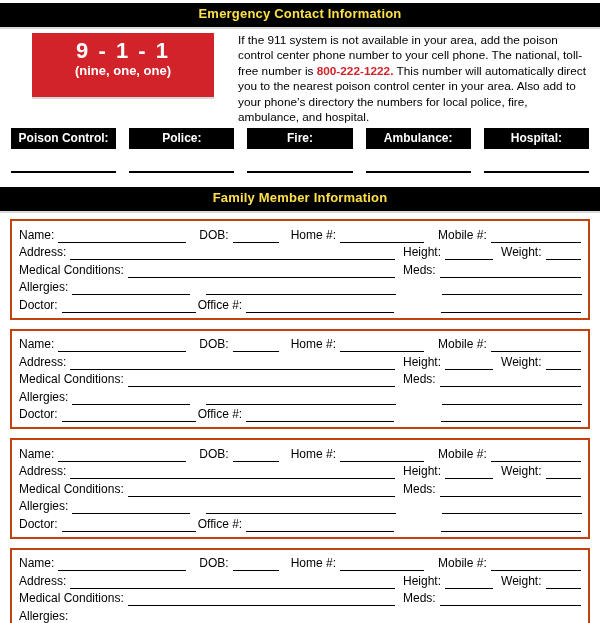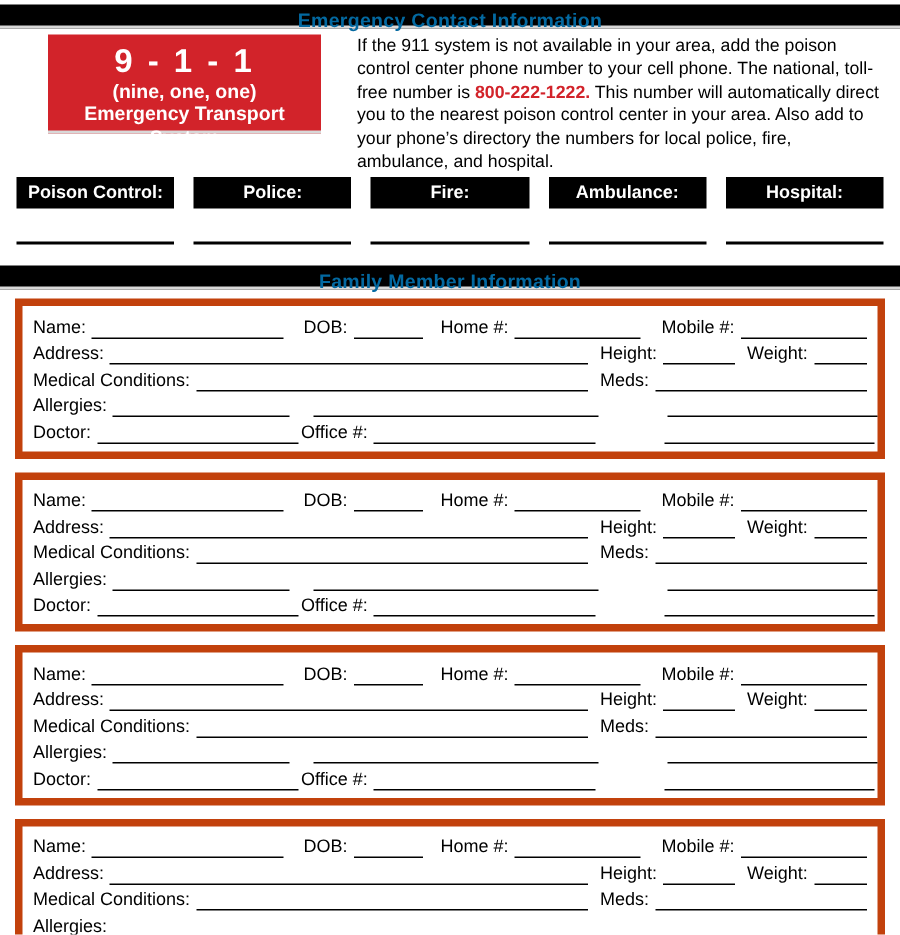--- a/index.html
+++ b/index.html
@@ -2,22 +2,22 @@
 <html><head>
 <meta charset="utf-8">
 <style>
   * { margin:0; padding:0; box-sizing:border-box; }
   html,body { background:#fff; }
   body {
     width:600px; height:623px; overflow:hidden;
     font-family:"Liberation Sans", sans-serif; color:#000;
   }
   .banner {
-    background:#000; color:#0369a1; font-weight:bold; font-size:13px;
-    text-align:center; height:16px; line-height:22px;
+    background:#000; color:#fde047; font-weight:bold; font-size:13px;
+    text-align:center; height:26px; line-height:22px;
     border-bottom:2px solid #d8d8d8; letter-spacing:.2px;
   }
   .banner1 { margin-top:3px; }
   .banner2 { margin-top:14px; }
 
   .top-section { display:flex; margin:4px 11px 0; }
   .red-box {
     flex:none; width:182px; height:66px; background:#d2232a; color:#fff;
     text-align:center; padding-top:5px; border-bottom:2px solid #d8d8d8;margin-left:21px;
   }
@@ -32,21 +32,21 @@
   .contacts { display:flex; gap:13px; margin:3px 11px 0; }
   .contact-col { flex:1; }
   .contact-bar {
     background:#000; color:#fff; font-weight:bold; font-size:12px;
     text-align:center; height:21px; line-height:21px; white-space:nowrap;
   }
   .contact-line { margin-top:22px; border-bottom:2px solid #000; height:0; }
 
   .members { margin:6px 10px 0; }
   .member {
-    border:5px solid #c2410c; padding:4px 7px 5px; margin-bottom:9px; background:#fff;
+    border:2px solid #c2410c; padding:4px 7px 5px; margin-bottom:9px; background:#fff;
   }
   .row { display:flex; align-items:flex-end; height:17.5px; font-size:12px; white-space:nowrap; }
   .lbl { line-height:15px; flex:none; }
   .line { border-bottom:1px solid #000; height:13px; flex:none; }
   .grow { flex:1 1 auto; }
   .spacer { flex:1 1 auto; }
   .rz { flex:none; width:178px; display:flex; align-items:flex-end; margin-left:8px; }
   .ml4 { margin-left:4px; } .ml8 { margin-left:8px; } .ml10 { margin-left:2px; }
   .ml12 { margin-left:12px; } .ml13 { margin-left:13px; } .ml14 { margin-left:14px; }
   .ml16 { margin-left:16px; } .ml38 { margin-left:38px; }
@@ -56,21 +56,20 @@
 </style>
 </head>
 <body>
 
 <div class="banner banner1">Emergency Contact Information</div>
 
 <div class="top-section">
   <div class="red-box">
     <div class="red-number">9 - 1 - 1</div>
     <div class="red-words">(nine, one, one)</div>
-    <div class="red-system">Emergency Transport System</div>
   </div>
   <div class="instructions"><span>If the 911 system is not available in your area, add the poison control center phone number to your cell phone. The national, toll-free number is </span><span class="phone-red">800-222-1222.</span><span> This number will automatically direct you to the nearest poison control center in your area. Also add to your phone’s directory the numbers for local police, fire, ambulance, and hospital.</span></div>
 </div>
 
 <div class="contacts">
   <div class="contact-col">
     <div class="contact-bar">Poison Control:</div>
     <div class="contact-line"></div>
   </div>
   <div class="contact-col">

